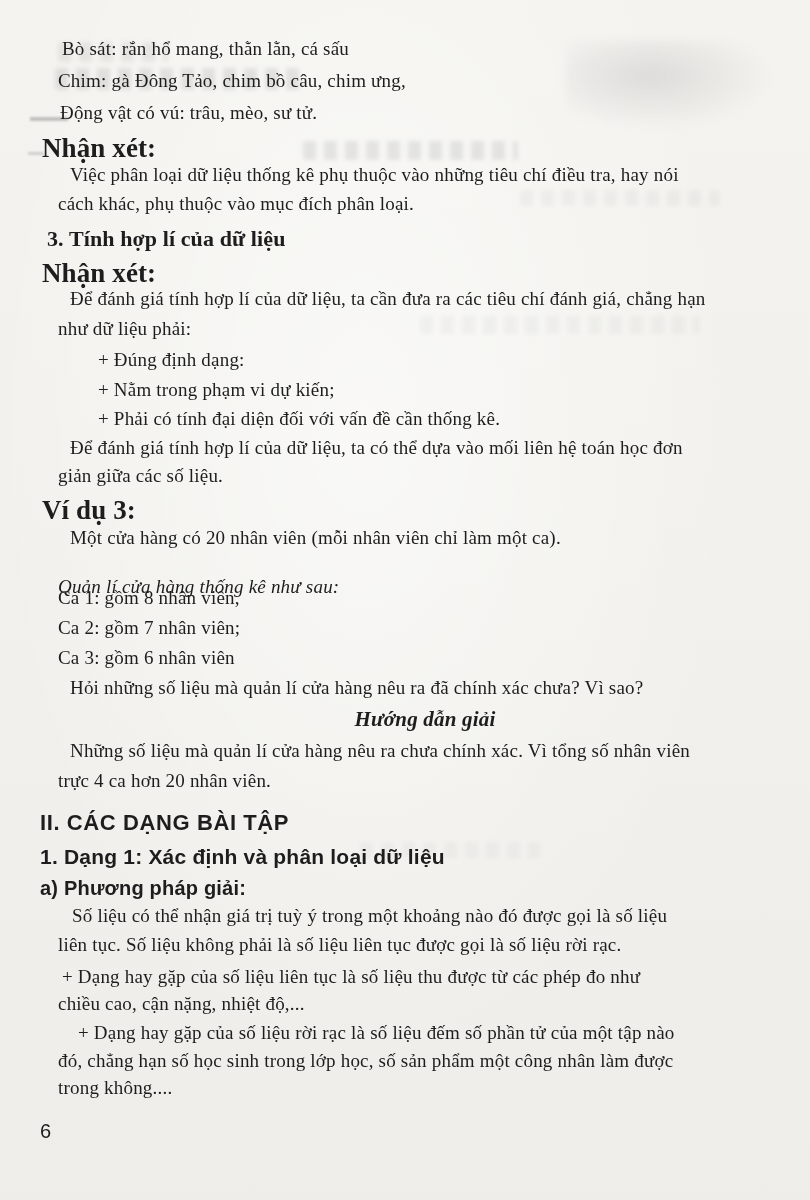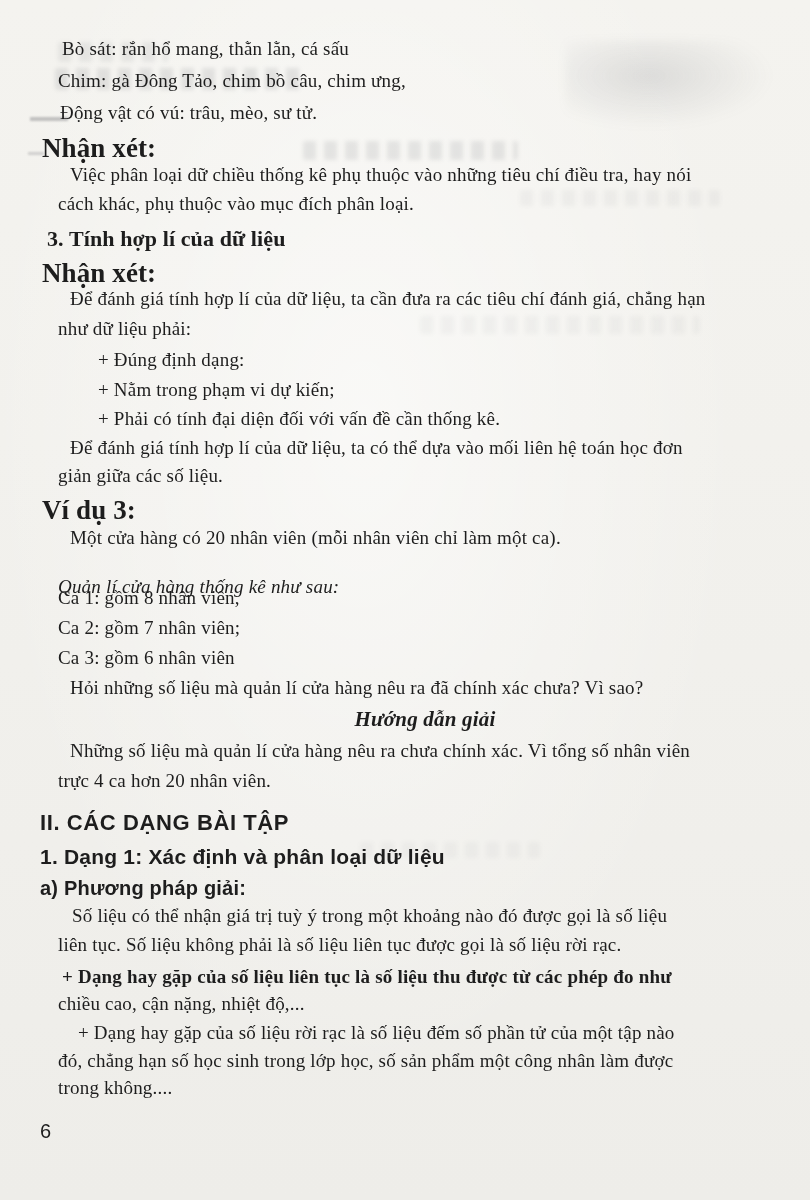--- a/index.html
+++ b/index.html
@@ -65,21 +65,21 @@
   <div class="bleed" style="left:420px;top:316px;width:280px;height:18px;opacity:.11;"></div>
   <div class="bleed" style="left:360px;top:842px;width:180px;height:16px;opacity:.10;"></div>
   <div class="dash" style="left:30px;top:117px;width:38px;height:4px;opacity:.5;"></div>
   <div class="dash" style="left:28px;top:152px;width:16px;height:3px;opacity:.35;"></div>
 
   <div class="ln" style="left:62px;top:38px;">Bò sát: rắn hổ mang, thằn lằn, cá sấu</div>
   <div class="ln" style="left:58px;top:70px;">Chim: gà Đông Tảo, chim bồ câu, chim ưng,</div>
   <div class="ln" style="left:60px;top:102px;">Động vật có vú: trâu, mèo, sư tử.</div>
 
   <div class="ln serif-h" style="left:42px;top:133px;">Nhận xét:</div>
-  <div class="ln" style="left:70px;top:164px;">Việc phân loại dữ chiều thống kê phụ thuộc vào những tiêu chí điều tra, hay nói</div>
+  <div class="ln" style="left:70px;top:164px;">Việc phân loại dữ liệu thống kê phụ thuộc vào những tiêu chí điều tra, hay nói</div>
   <div class="ln" style="left:58px;top:193px;">cách khác, phụ thuộc vào mục đích phân loại.</div>
 
   <div class="ln sec-h" style="left:47px;top:226px;">3. Tính hợp lí của dữ liệu</div>
   <div class="ln serif-h" style="left:42px;top:258px;">Nhận xét:</div>
   <div class="ln" style="left:70px;top:288px;">Để đánh giá tính hợp lí của dữ liệu, ta cần đưa ra các tiêu chí đánh giá, chẳng hạn</div>
   <div class="ln" style="left:58px;top:318px;">như dữ liệu phải:</div>
   <div class="ln" style="left:98px;top:349px;">+ Đúng định dạng:</div>
   <div class="ln" style="left:98px;top:379px;">+ Nằm trong phạm vi dự kiến;</div>
   <div class="ln" style="left:98px;top:408px;">+ Phải có tính đại diện đối với vấn đề cần thống kê.</div>
   <div class="ln" style="left:70px;top:437px;">Để đánh giá tính hợp lí của dữ liệu, ta có thể dựa vào mối liên hệ toán học đơn</div>
@@ -95,21 +95,21 @@
 
   <div class="ln sol-h centered" style="left:95px;top:707px;width:660px;">Hướng dẫn giải</div>
   <div class="ln" style="left:70px;top:740px;">Những số liệu mà quản lí cửa hàng nêu ra chưa chính xác. Vì tổng số nhân viên</div>
   <div class="ln" style="left:58px;top:770px;">trực 4 ca hơn 20 nhân viên.</div>
 
   <div class="ln sans-h caps" style="left:40px;top:810px;">II. CÁC DẠNG BÀI TẬP</div>
   <div class="ln sans-h sub" style="left:40px;top:845px;">1. Dạng 1: Xác định và phân loại dữ liệu</div>
   <div class="ln sans-h meth" style="left:40px;top:877px;">a) Phương pháp giải:</div>
   <div class="ln" style="left:72px;top:905px;">Số liệu có thể nhận giá trị tuỳ ý trong một khoảng nào đó được gọi là số liệu</div>
   <div class="ln" style="left:58px;top:934px;">liên tục. Số liệu không phải là số liệu liên tục được gọi là số liệu rời rạc.</div>
-  <div class="ln" style="left:62px;top:966px;font-weight:bold;">+ Dạng hay gặp của số liệu liên tục là số liệu thu được từ các phép đo như</div>
+  <div class="ln" style="left:62px;top:966px;">+ Dạng hay gặp của số liệu liên tục là số liệu thu được từ các phép đo như</div>
   <div class="ln" style="left:58px;top:993px;">chiều cao, cận nặng, nhiệt độ,...</div>
   <div class="ln" style="left:78px;top:1022px;">+ Dạng hay gặp của số liệu rời rạc là số liệu đếm số phần tử của một tập nào</div>
   <div class="ln" style="left:58px;top:1050px;">đó, chẳng hạn số học sinh trong lớp học, số sản phẩm một công nhân làm được</div>
   <div class="ln" style="left:58px;top:1077px;">trong không....</div>
 
   <div class="ln pagenum" style="left:40px;top:1120px;">6</div>
 
 </div>
 
 </body></html>

